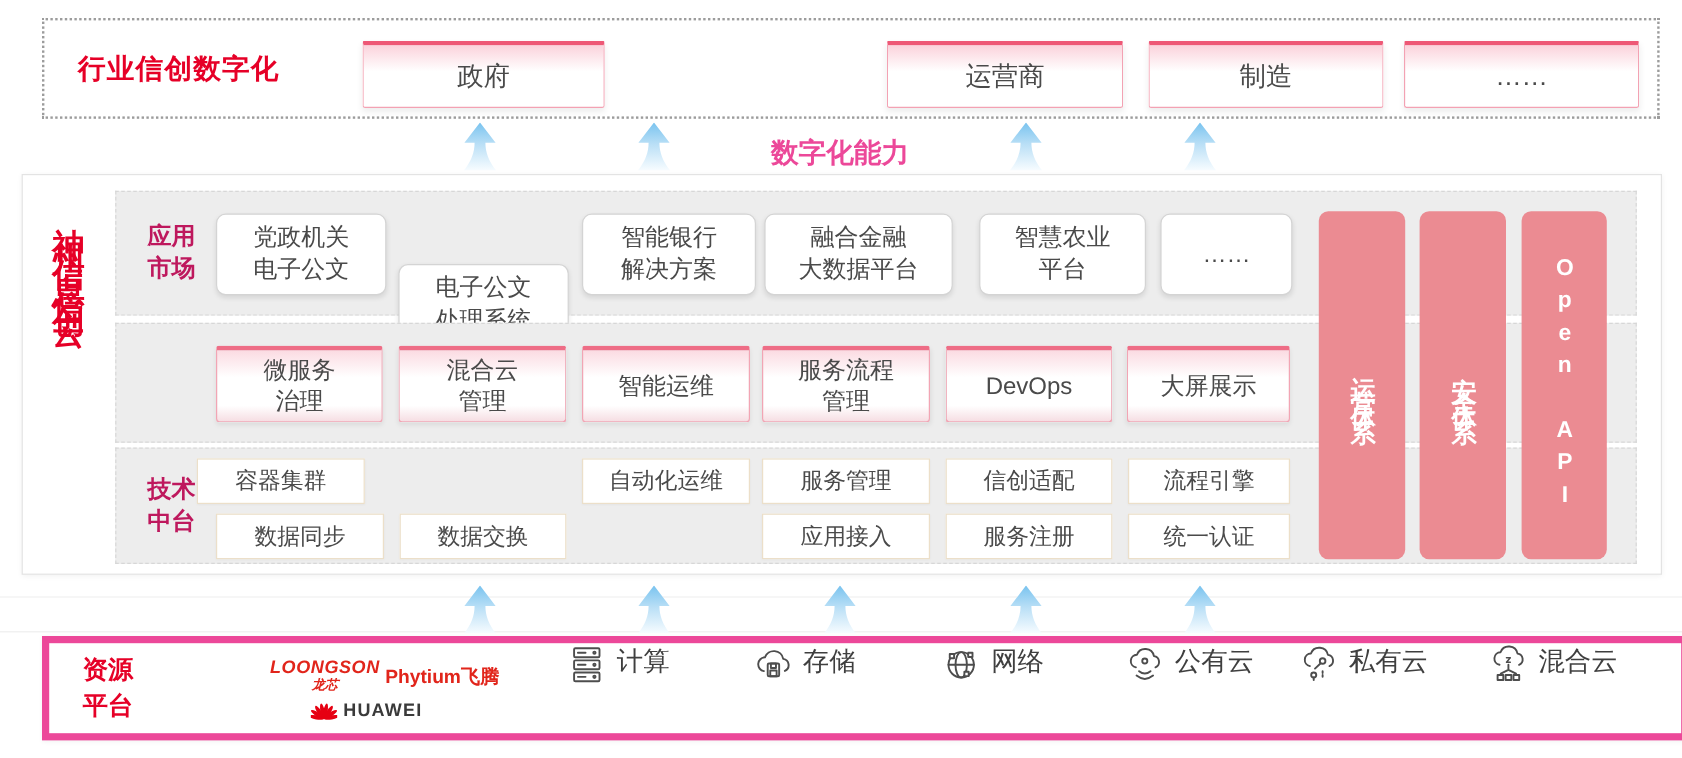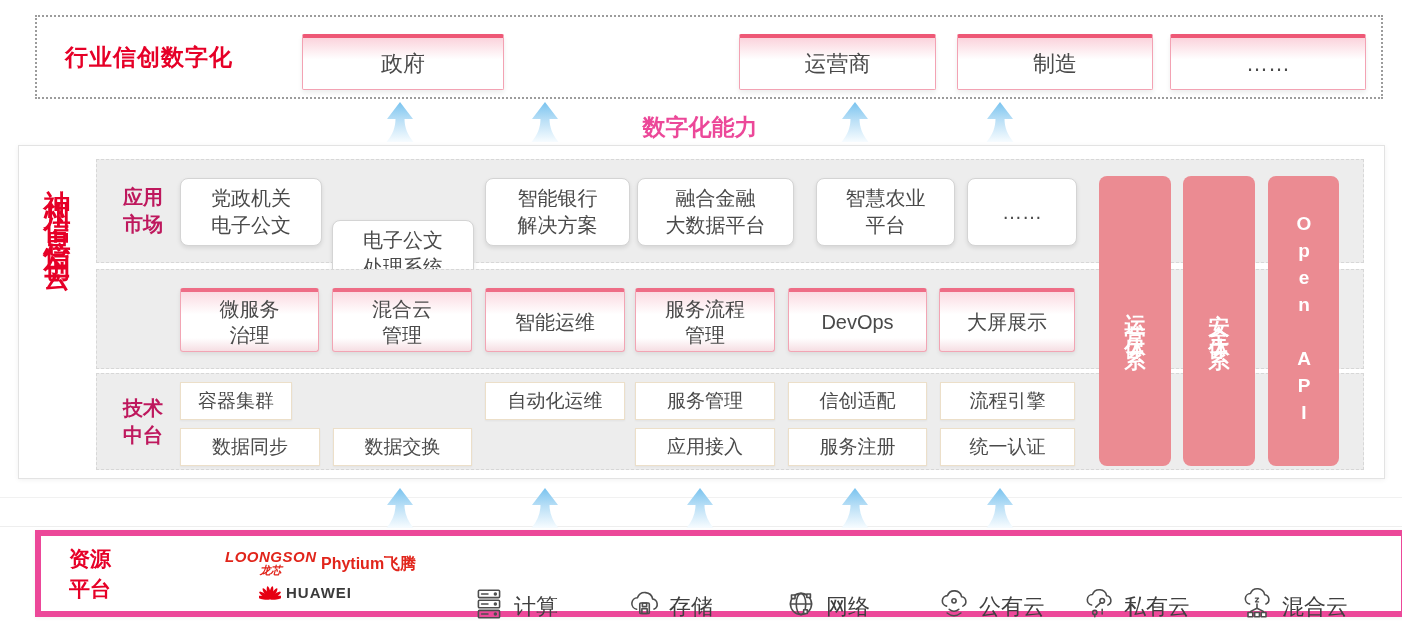--- a/index.html
+++ b/index.html
@@ -90,21 +90,21 @@
     display:flex; align-items:center;
     font-size:21px; font-weight:bold; color:#e60027; line-height:1.4;
   }
   .logo-loongson { position:absolute; left:184px; top:12px; text-align:center;
     color:#e1251b; font-style:italic; font-weight:800; }
   .logo-loongson .en { font-size:15px; letter-spacing:.5px; }
   .logo-loongson .zh { font-size:11px; font-weight:bold; margin-top:-2px; }
   .logo-phytium { position:absolute; left:280px; top:18px; color:#e1251b; font-weight:bold; font-size:16px; }
   .logo-huawei { position:absolute; left:218px; top:48px; display:flex; align-items:center; gap:5px;
     color:#3a3a3a; font-weight:bold; font-size:15px; letter-spacing:1px; }
-  .res-item { position:absolute; top:11px; height:100%; display:flex; align-items:flex-end; gap:7px; }
+  .res-item { position:absolute; top:0; height:100%; display:flex; align-items:flex-start; gap:7px; }
   .res-item .label { font-size:22px; color:#3f3f3f; }
   .res-icon { width:36px; height:36px; stroke:#4d4d4d; fill:none; stroke-width:1.5;
     stroke-linecap:round; stroke-linejoin:round; }
 </style>
 </head>
 <body>
 
 <div id="stage">
 
   <svg width="0" height="0" style="position:absolute" aria-hidden="true">
@@ -165,21 +165,21 @@
 管理</div>
       <div class="cell svc-cell" style="left:388px;width:140px;">智能运维</div>
       <div class="cell svc-cell" style="left:538px;width:140px;">服务流程
 管理</div>
       <div class="cell svc-cell" style="left:691px;width:139px;">DevOps</div>
       <div class="cell svc-cell" style="left:842px;width:136px;">大屏展示</div>
     </div>
 
     <div class="panel panel-3">
       <div class="row-label">技术中台</div>
-      <div class="cell tech-cell" style="left:83px;top:8px;width:112px;">容器集群</div>
+      <div class="cell tech-cell" style="left:67px;top:8px;width:140px;">容器集群</div>
       <div class="cell tech-cell" style="left:388px;top:8px;width:140px;">自动化运维</div>
       <div class="cell tech-cell" style="left:538px;top:8px;width:140px;">服务管理</div>
       <div class="cell tech-cell" style="left:691px;top:8px;width:139px;">信创适配</div>
       <div class="cell tech-cell" style="left:843px;top:8px;width:135px;">流程引擎</div>
       <div class="cell tech-cell" style="left:83px;top:54px;width:140px;">数据同步</div>
       <div class="cell tech-cell" style="left:236px;top:54px;width:139px;">数据交换</div>
       <div class="cell tech-cell" style="left:538px;top:54px;width:140px;">应用接入</div>
       <div class="cell tech-cell" style="left:691px;top:54px;width:139px;">服务注册</div>
       <div class="cell tech-cell" style="left:843px;top:54px;width:135px;">统一认证</div>
     </div>

